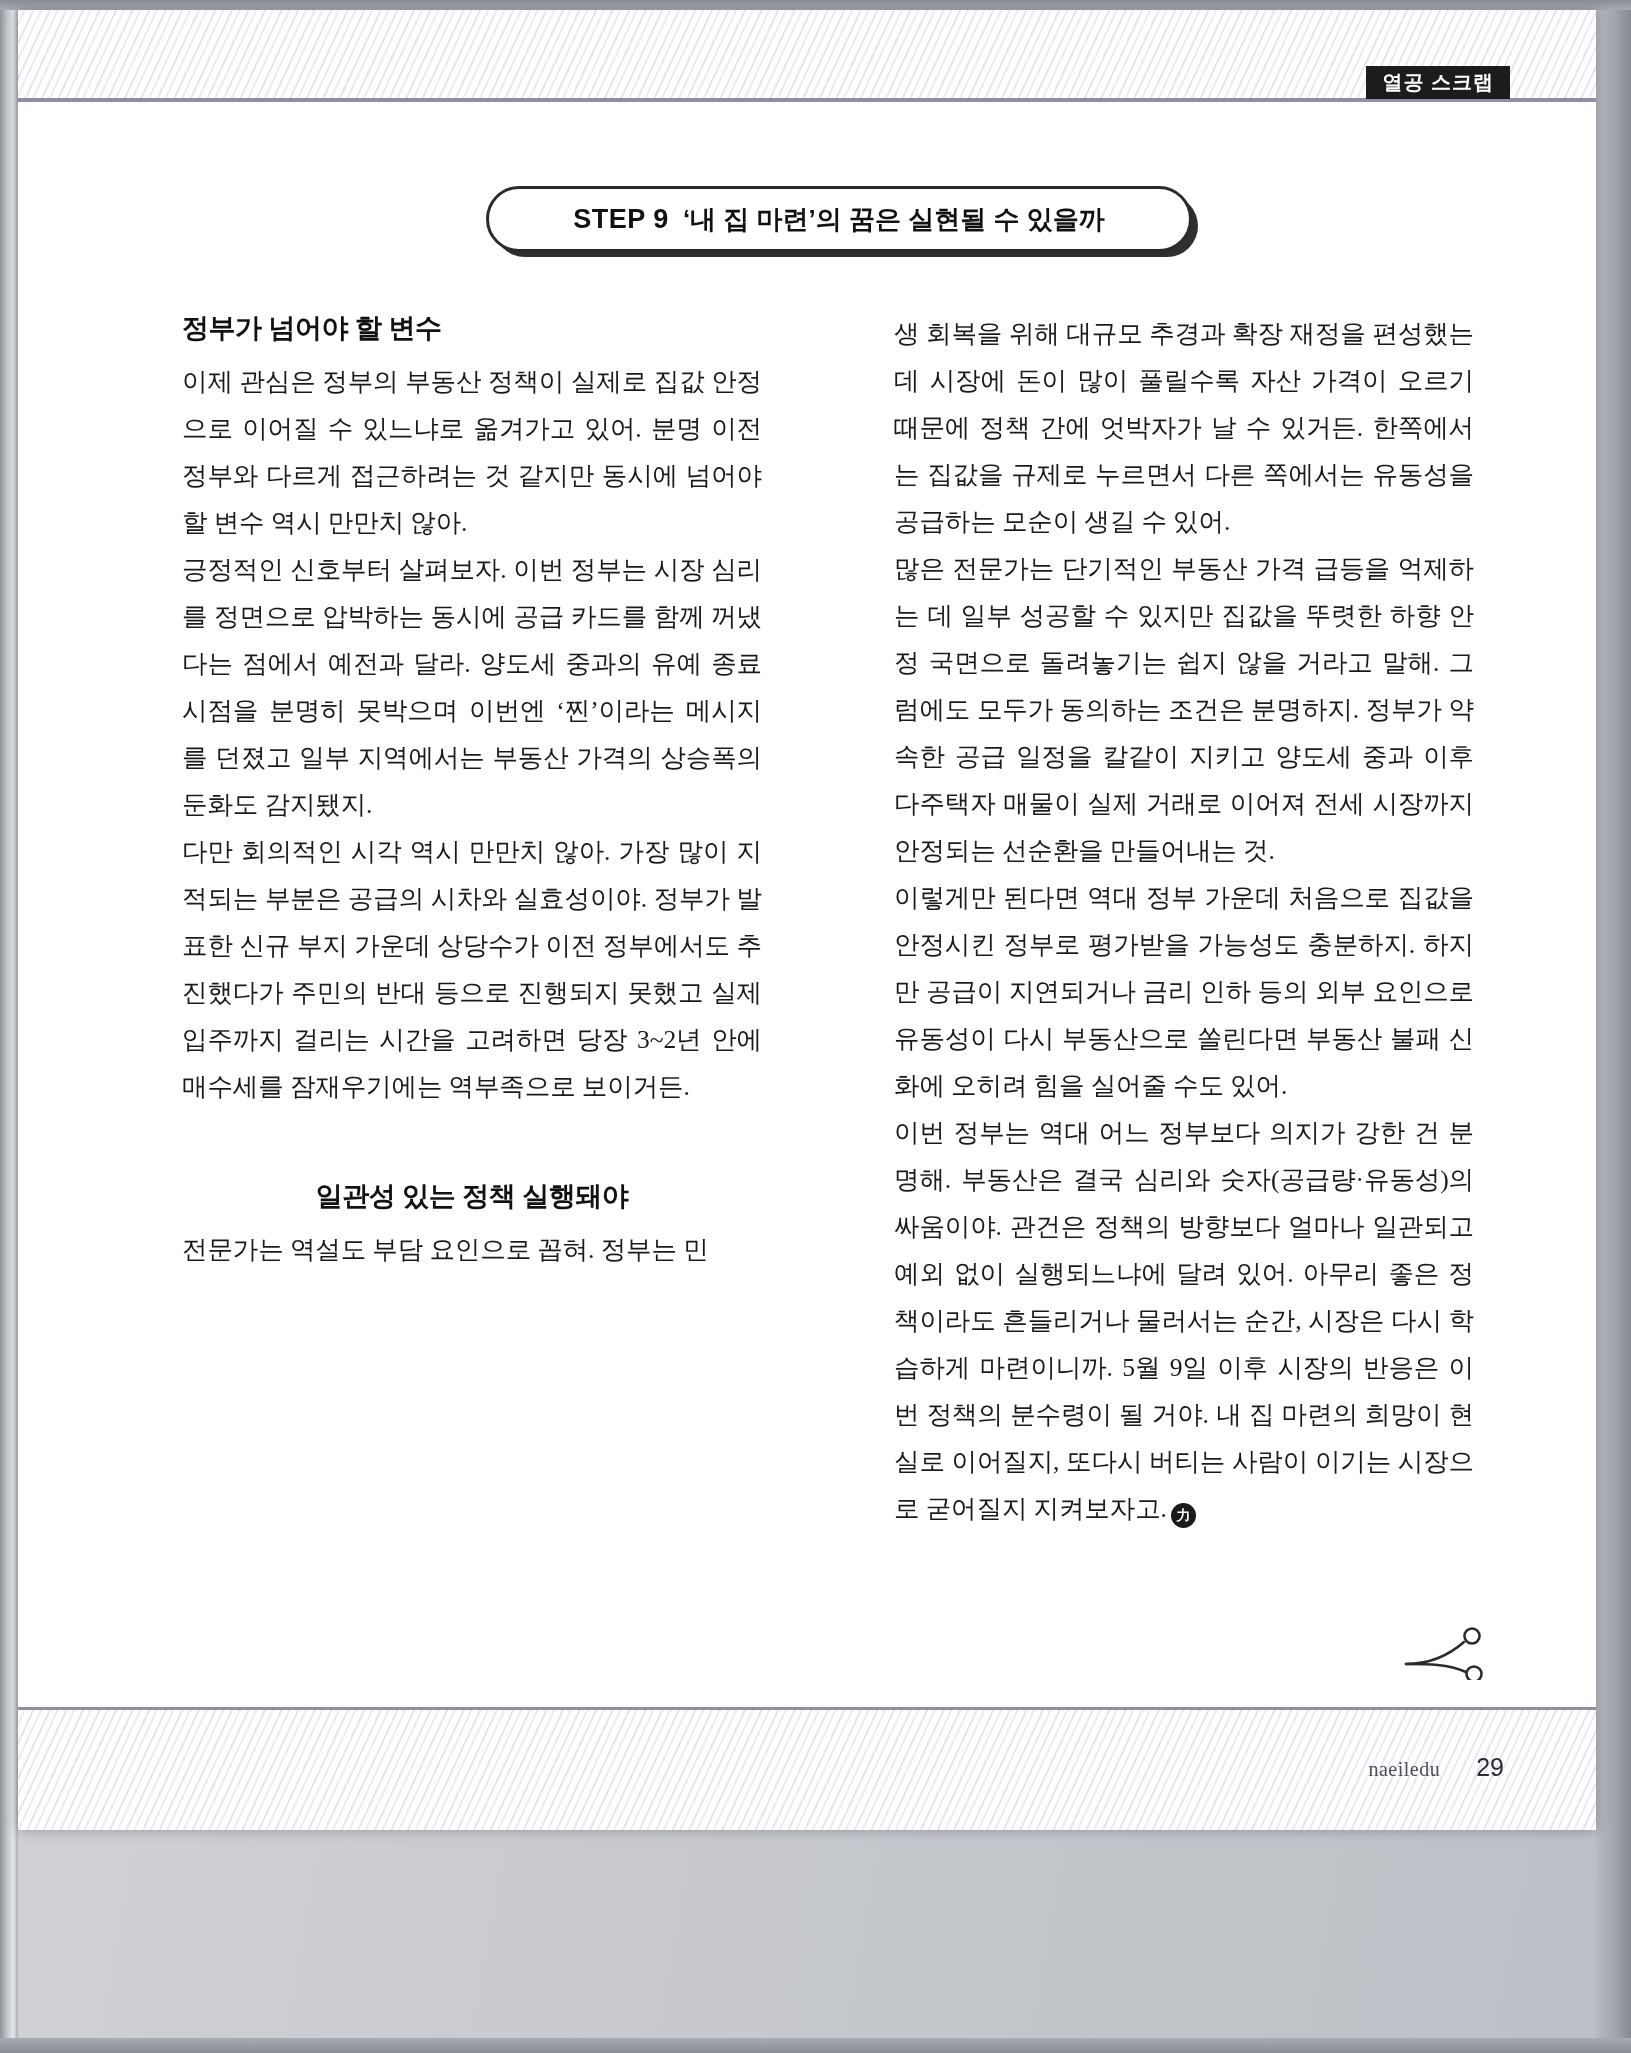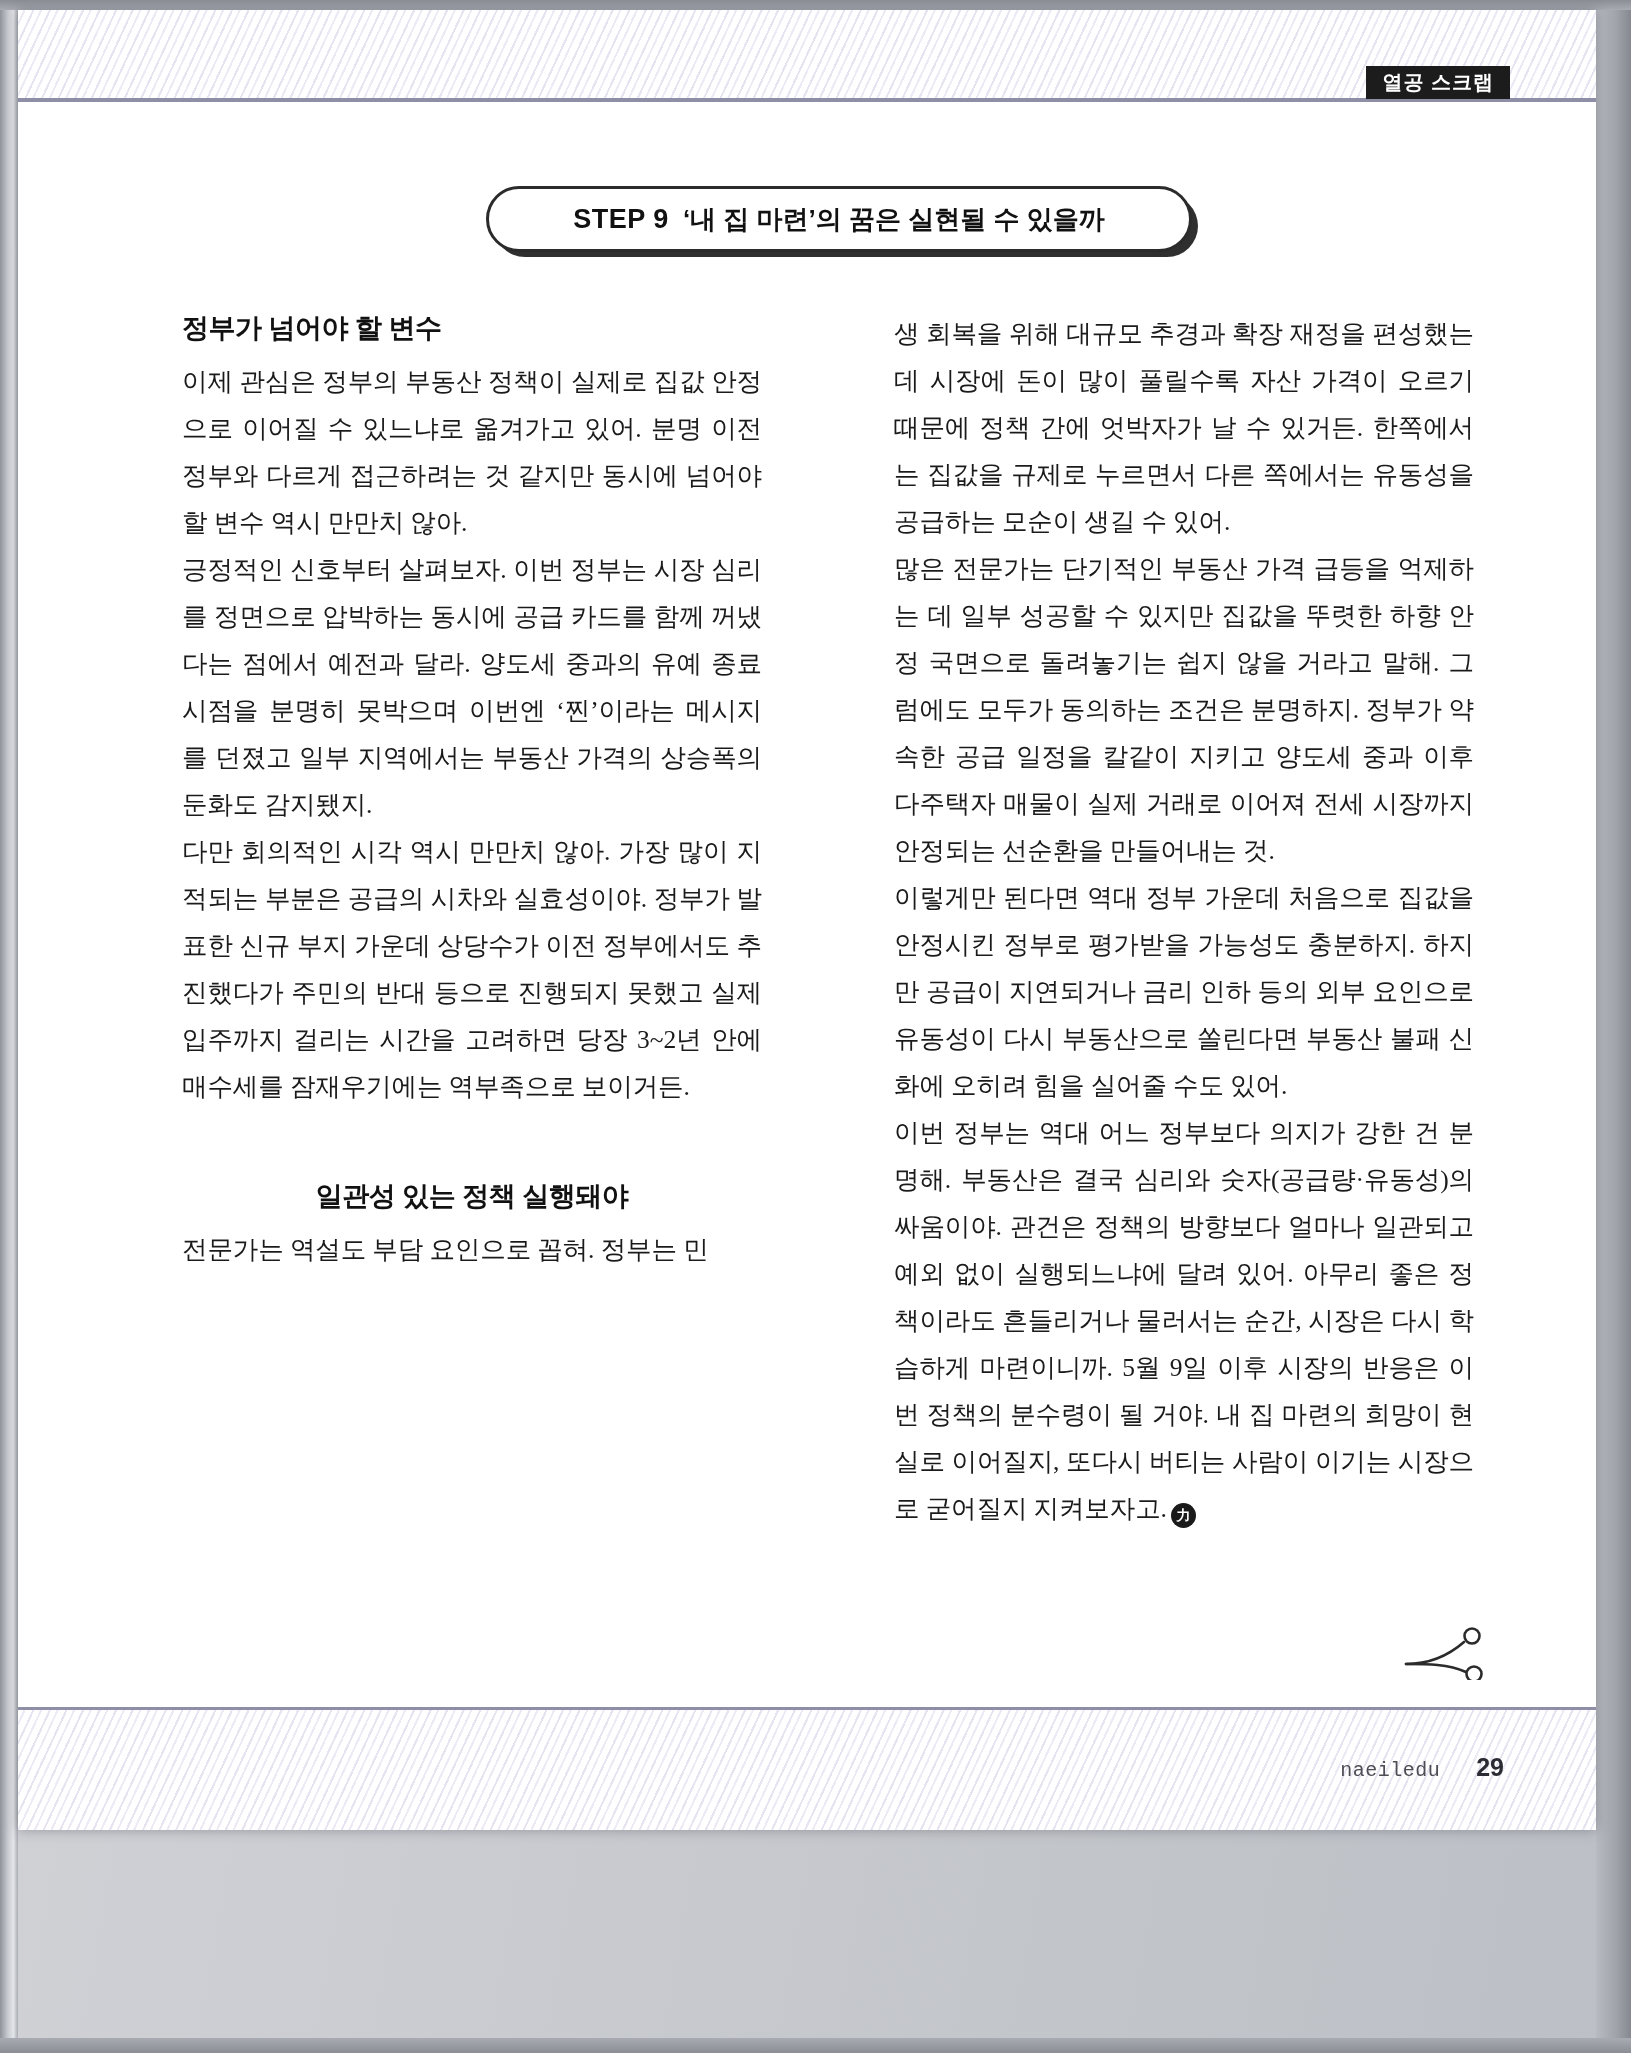--- a/index.html
+++ b/index.html
@@ -186,29 +186,29 @@
   
   .footer {
     position: absolute;
     right: 92px;
     bottom: 48px;
     display: flex;
     align-items: baseline;
     gap: 36px;
   }
   .footer-brand {
-    font-family: Liberation Mono, monospace;
+    font-family: Liberation Serif, serif;
     font-size: 20px;
     color: #4d4d55;
     letter-spacing: 0.5px;
   }
   .footer-page {
     font-family: "Liberation Sans", sans-serif;
     font-size: 25px;
-    font-weight: bold;
+    font-weight: normal;
     color: #2b2b33;
   }
   
   .spine {
     position: absolute;
     left: 0; top: 0;
     width: 18px; height: 2053px;
     background: linear-gradient(90deg, #8f9299 0%, #c9ccd1 45%, #e3e5e8 75%, #a9acb3 100%);
   }
   .outer-right {

